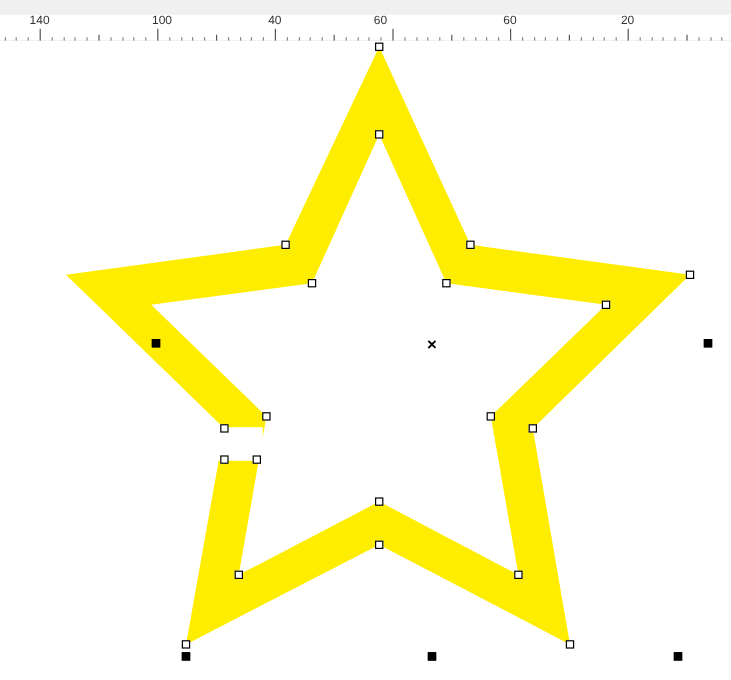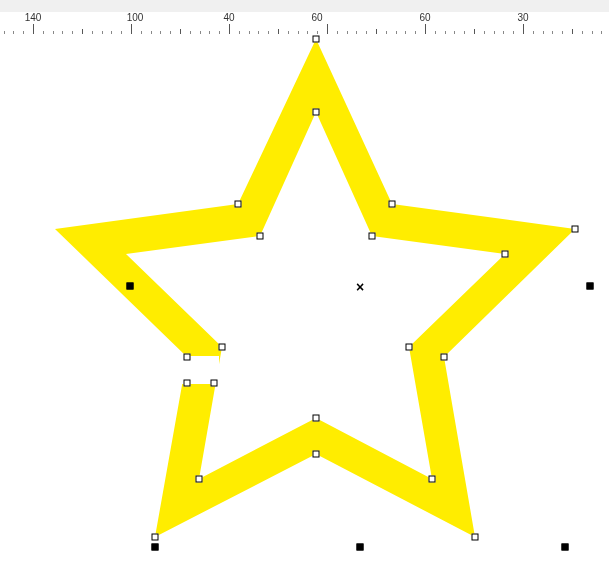--- a/index.html
+++ b/index.html
@@ -76,21 +76,21 @@
 <body>
 
 <div class="toolbar-bg"></div>
 
 <div class="ruler" id="ruler">
     <div class="ruler-label" style="left: 33px;">140</div>
     <div class="ruler-label" style="left: 135px;">100</div>
     <div class="ruler-label" style="left: 229px;">40</div>
     <div class="ruler-label" style="left: 317px;">60</div>
     <div class="ruler-label" style="left: 425px;">60</div>
-    <div class="ruler-label" style="left: 523px;">30</div>
+    <div class="ruler-label" style="left: 523px;">20</div>
     <div class="ruler-tick major" style="left: 33px;"></div>
     <div class="ruler-tick major" style="left: 131px;"></div>
     <div class="ruler-tick major" style="left: 229px;"></div>
     <div class="ruler-tick major" style="left: 327px;"></div>
     <div class="ruler-tick major" style="left: 425px;"></div>
     <div class="ruler-tick major" style="left: 523px;"></div>
     <div class="ruler-tick tiny" style="left: 3.6px;"></div>
     <div class="ruler-tick tiny" style="left: 13.4px;"></div>
     <div class="ruler-tick tiny" style="left: 23.2px;"></div>
     <div class="ruler-tick tiny" style="left: 42.8px;"></div>

